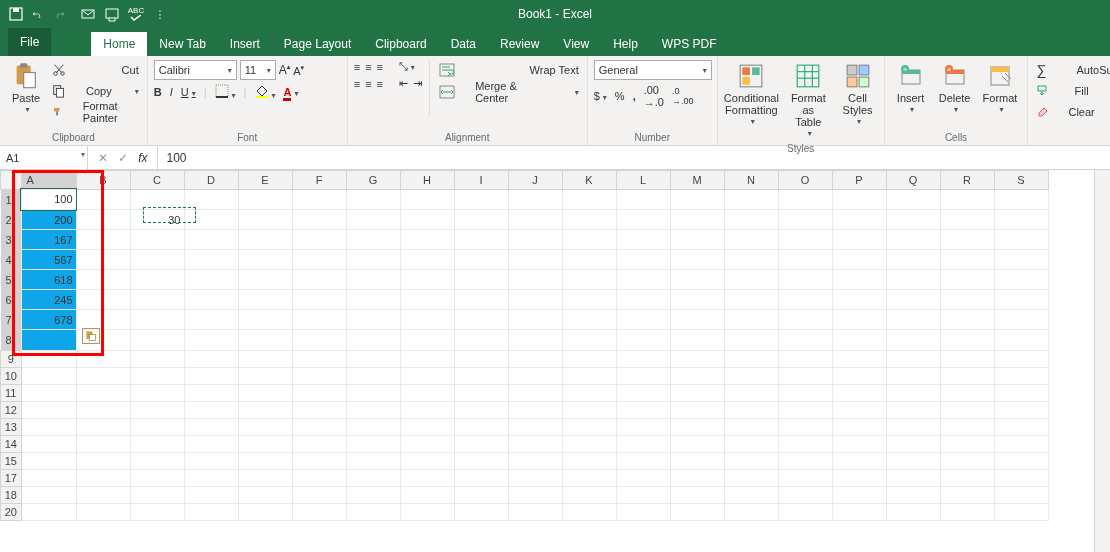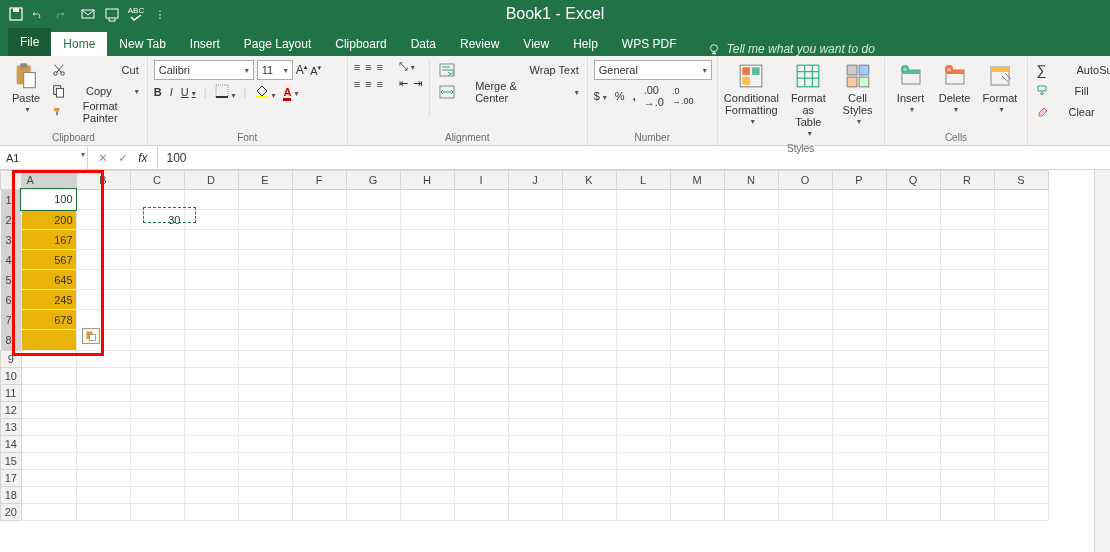--- a/index.html
+++ b/index.html
@@ -2,26 +2,26 @@
 <html><head>
 <meta charset="utf-8">
 <style>
   * { box-sizing: border-box; margin: 0; padding: 0; font-family: "Segoe UI", Tahoma, sans-serif; }
   body { width: 1110px; height: 552px; overflow: hidden; background: #fff; font-size: 12px; color: #333; }
 
   
   .titlebar { height: 28px; background: #217346; display: flex; align-items: center; color: #fff; position: relative; }
   .qat { display: flex; align-items: center; gap: 8px; padding-left: 8px; }
   .qat .ic { width: 16px; height: 16px; display: inline-flex; align-items: center; justify-content: center; }
-  .titlebar-title { position: absolute; left: 50%; transform: translateX(-50%); font-size: 16px; }
+  .titlebar-title { position: absolute; left: 50%; transform: translateX(-50%); font-size: 12px; }
 
   
   .tabs { height: 28px; background: #217346; display: flex; align-items: flex-end; color: #fff; font-size: 12px; padding-left: 8px; }
   .tab { height: 24px; padding: 0 12px; display: flex; align-items: center; cursor: pointer; }
-  .tab.active { background: #fff; color: #217346; }
+  .tab.active { background: #fff; color: #217346; margin-left: 40px; }
   .tab.file { background: #1a5c38; height: 28px; }
   .tellme { display:flex; align-items:center; gap:6px; padding-left:18px; color:#d4e9dc; font-style: italic;}
   .tellme .bulb { width:14px;height:14px; }
 
   
   .ribbon { height: 90px; background: #f3f2f1; border-bottom: 1px solid #d4d4d4; display: flex; font-size: 11px; }
   .group { border-right: 1px solid #e1dfdd; padding: 4px 6px 2px 6px; display: flex; flex-direction: column; justify-content: space-between; }
   .group-label { text-align: center; color: #6a6a6a; font-size: 10px; padding-top: 2px; position:relative;}
   .group-body { display: flex; align-items: flex-start; gap: 4px; flex:1; }
 
@@ -43,21 +43,21 @@
   .formula { flex:1; display:flex; align-items:center; padding-left:8px;}
 
   
   .gridwrap { position:relative; height: 382px; overflow:hidden; }
   table.grid { border-collapse: collapse; table-layout: fixed; }
   .colhdr th { height:18px; background:#f3f2f1; border:1px solid #d4d4d4; font-weight:normal; font-size:11px; color:#444; text-align:center;}
   .colhdr th.sel { background:#d2d2d2; }
   .rowhdr { width:20px; background:#f3f2f1; border:1px solid #d4d4d4; font-weight:normal; font-size:11px; color:#444; text-align:center;}
   .rowhdr.sel { background:#d2d2d2;}
   td.cell { width:54px; height:17px; border:1px solid #e8e8e8; font-size:11px; padding-right:3px; text-align:right; vertical-align:middle;}
-  td.cell.selcell { background:#eab308; }
+  td.cell.selcell { background:#0ea5e9; }
   td.cell.active { background:#fff; outline:1px solid #217346;}
   .corner { width:20px; height:18px; background:#f3f2f1; border:1px solid #d4d4d4;}
 
   .anno{ position:absolute; border:3px solid red; pointer-events:none;}
   .marchants{ position:absolute; border:1px dashed #217346; pointer-events:none;}
   .pasteopt{ position:absolute; width:18px;height:16px; border:1px solid #999; background:#fff8dc; display:flex;align-items:center;justify-content:center;}
   .pasteopt svg{width:12px;height:12px;}
 
   .scrollbar-v{position:absolute;right:0;top:0;bottom:0;width:16px;background:#f3f2f1;border-left:1px solid #d4d4d4;}
 </style>
@@ -109,27 +109,20 @@
   <div class="tab active">Home</div>
   <div class="tab">New Tab</div>
   <div class="tab">Insert</div>
   <div class="tab">Page Layout</div>
   <div class="tab">Clipboard</div>
   <div class="tab">Data</div>
   <div class="tab">Review</div>
   <div class="tab">View</div>
   <div class="tab">Help</div>
   <div class="tab">WPS PDF</div>
-  <div class="tellme">
-    <svg class="bulb" viewBox="0 0 16 16">
-        <circle cx="8" cy="7" r="4" fill="none" stroke="#fff"></circle>
-        <path d="M6 12 h4 v2 h-4 z" fill="#fff"></path>
-      </svg>
-    <span>Tell me what you want to do</span>
-  </div>
 </div>
 
 <div class="ribbon">
 
   <div class="group">
     <div class="group-body">
       <div class="bigbtn">
         <span class="bigic">
             <svg viewBox="0 0 24 24" width="28" height="28">
               <rect x="4" y="3" width="12" height="16" rx="1" fill="#d29a4a"></rect>
@@ -165,21 +158,21 @@
             <span>Format Painter</span>
           </div>
       </div>
     </div>
     <div class="group-label">Clipboard</div>
   </div>
 
   <div class="group" style="min-width:200px">
     <div class="group-body" style="flex-direction:column;gap:4px;">
       <div class="row" style="gap:3px;">
-        <div class="sel" style="width:100px">
+        <div class="sel" style="width:83px">
             <span>Calibri</span>
             <span class="dd">▾</span>
           </div>
         <div class="sel" style="width:36px">
             <span>11</span>
             <span class="dd">▾</span>
           </div>
         <span style="font-size:12px;">A<sup style="font-size:7px">▴</sup></span>
         <span style="font-size:11px;">A<sup style="font-size:7px">▾</sup></span>
       </div>
@@ -498,21 +491,21 @@
           <td class="cell"></td>
           <td class="cell"></td>
           <td class="cell"></td>
           <td class="cell"></td>
           <td class="cell"></td>
           <td class="cell"></td>
           <td class="cell"></td>
         </tr>
         <tr>
           <th class="rowhdr sel">5</th>
-          <td class="cell selcell">645</td>
+          <td class="cell selcell">618</td>
           <td class="cell"></td>
           <td class="cell"></td>
           <td class="cell"></td>
           <td class="cell"></td>
           <td class="cell"></td>
           <td class="cell"></td>
           <td class="cell"></td>
           <td class="cell"></td>
           <td class="cell"></td>
           <td class="cell"></td>

